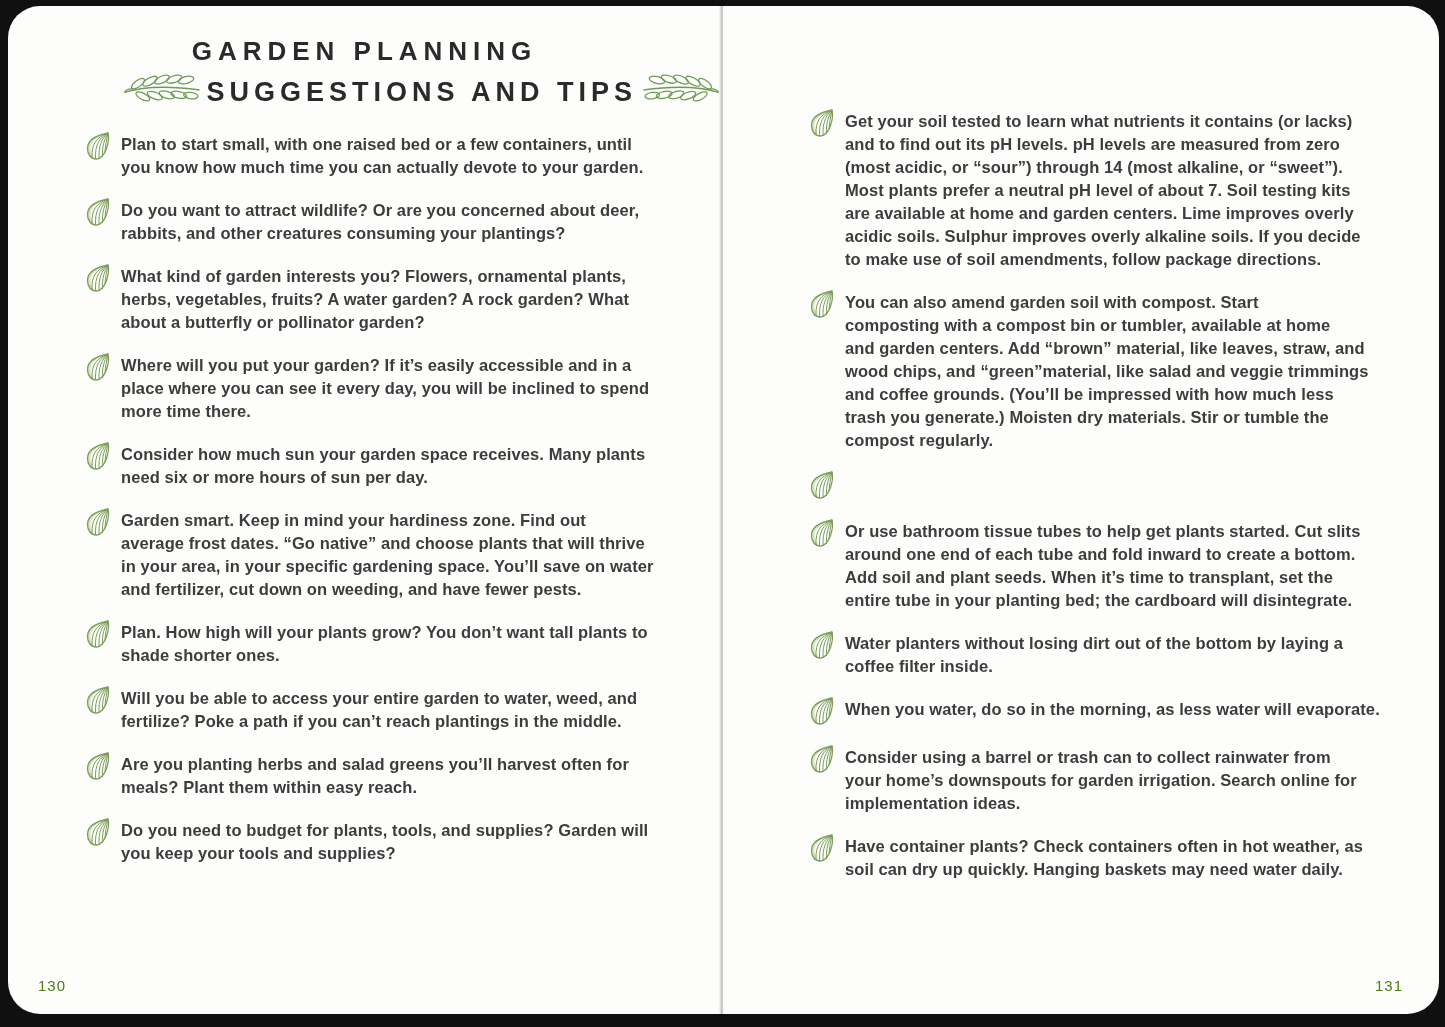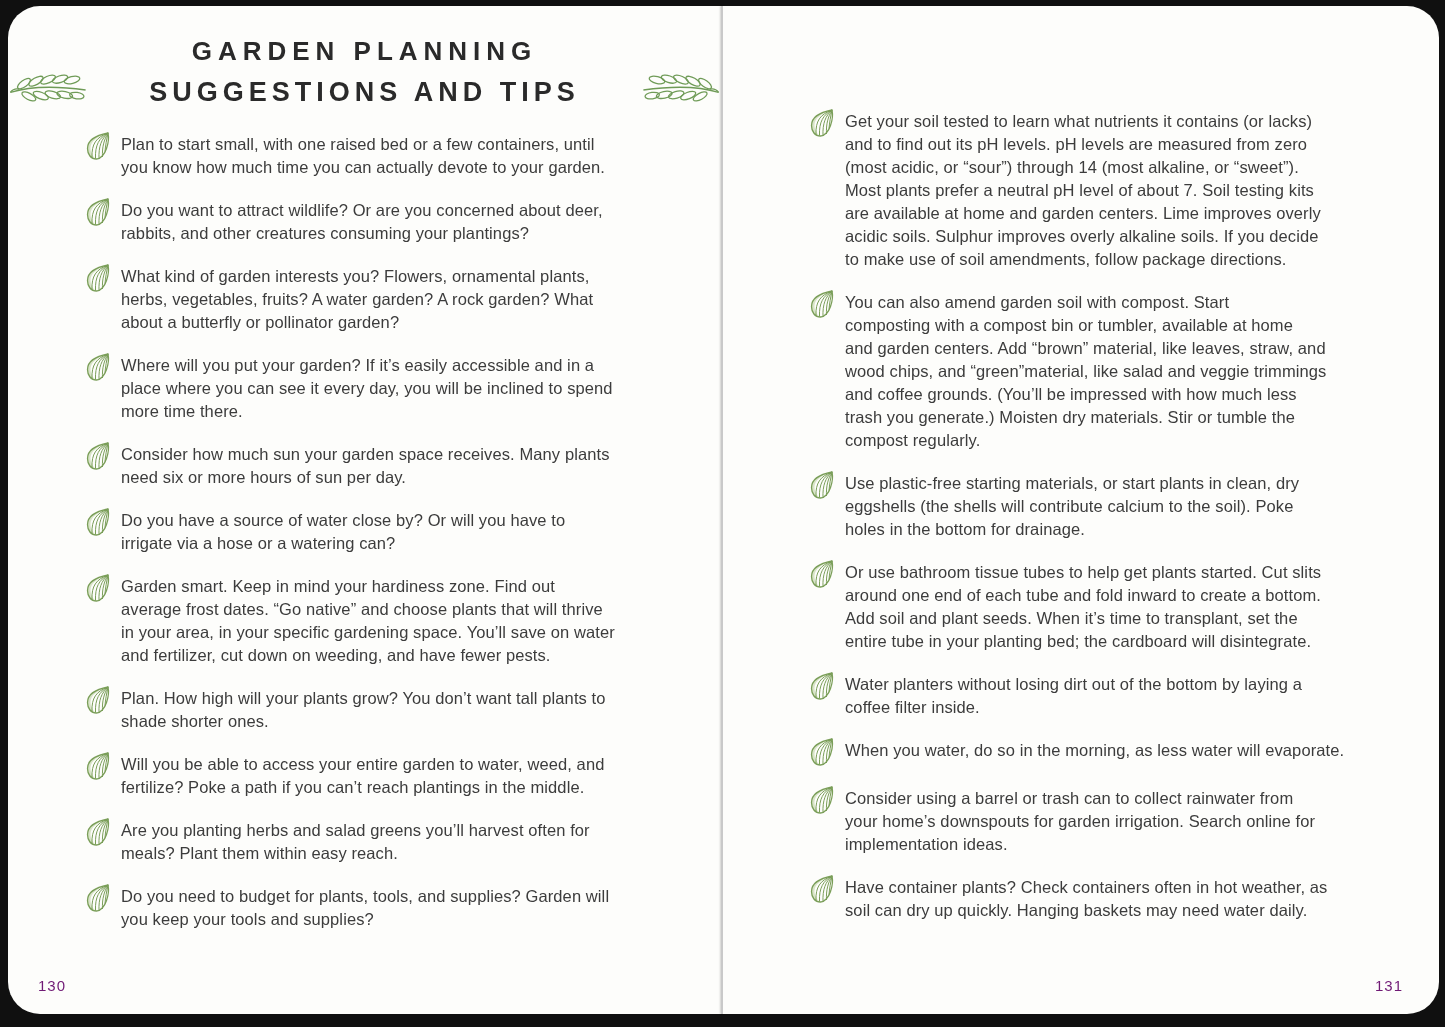--- a/index.html
+++ b/index.html
@@ -40,21 +40,21 @@
     text-align:center;
     color:#2a2a2a;
   }
   .title-line1 {
     margin:0;
     font-size:26px; font-weight:700;
     letter-spacing:6px;
   }
   .title-line2-row {
     margin-top:5px;
-    display:flex; align-items:center; justify-content:space-between;
+    display:flex; align-items:center; justify-content:flex-end;
     gap:4px;
   }
   .title-line2 {
     font-size:27px; font-weight:700;
     letter-spacing:5px;
     white-space:nowrap;
   }
   .branch { width:80px; height:36px; flex:0 0 auto; }
   .branch.flip { transform:scaleX(-1); }
   
@@ -71,27 +71,28 @@
   .bullet-icon {
     flex:0 0 26px; width:26px; height:30px;
     margin-top:-2px;
   }
   .item-text {
     white-space:pre-line;
     font-size:16.5px;
     line-height:23px;
     color:#3c3c3c;
     letter-spacing:0.1px;
+    font-weight:bold;
   }
   
   .pagenum {
     position:absolute;
     bottom:20px;
     font-size:15px;
-    color:#701a75;
+    color:#4d7c0f;
     letter-spacing:1px;
   }
   .pagenum.pn-left { left:30px; }
   .pagenum.pn-right { right:36px; }
 </style>
 </head>
 <body>
 
 <div class="book">
 
@@ -196,33 +197,20 @@
       <path d="M22,2 C10,6.5 5.5,13 6,26.5" fill="none" stroke="#7a9e58" stroke-width="1"></path>
       <path d="M22,2 C13,7 9,14 9.5,27.5" fill="none" stroke="#7a9e58" stroke-width="1"></path>
       <path d="M22,2 C15.5,8 12.5,15 13,28" fill="none" stroke="#7a9e58" stroke-width="1"></path>
       <path d="M22,2 C18,9 16,16 16.5,26" fill="none" stroke="#7a9e58" stroke-width="1"></path>
       <path d="M22,2 C20.5,9 19.5,14.5 19,20.5" fill="none" stroke="#7a9e58" stroke-width="1"></path>
     </svg>
     <span class="item-text">Consider how much sun your garden space receives. Many plants
 need six or more hours of sun per day.</span>
   </li>
 
-  <li>
-    <svg class="bullet-icon" viewBox="0 0 26 30" aria-hidden="true">
-      <path d="M22,2 C9,4.5 1.5,10 1.5,17.5 C1.5,23.5 5,28 10.5,28 C7,26 4.5,22 4.5,17 C4.5,10.5 11,5.5 22,2 Z" fill="#d8e4c7" stroke="none"></path>
-      <path d="M22,2 C23,7 22.5,12 20.5,17.5 C18.5,23.5 14.5,28 10.5,28 C5,28 1.5,23.5 1.5,17.5 C1.5,10 9,4.5 22,2 Z" fill="none" stroke="#7a9e58" stroke-width="1.3"></path>
-      <path d="M22,2 C10,6.5 5.5,13 6,26.5" fill="none" stroke="#7a9e58" stroke-width="1"></path>
-      <path d="M22,2 C13,7 9,14 9.5,27.5" fill="none" stroke="#7a9e58" stroke-width="1"></path>
-      <path d="M22,2 C15.5,8 12.5,15 13,28" fill="none" stroke="#7a9e58" stroke-width="1"></path>
-      <path d="M22,2 C18,9 16,16 16.5,26" fill="none" stroke="#7a9e58" stroke-width="1"></path>
-      <path d="M22,2 C20.5,9 19.5,14.5 19,20.5" fill="none" stroke="#7a9e58" stroke-width="1"></path>
-    </svg>
-    <span class="item-text">Do you have a source of water close by? Or will you have to
-irrigate via a hose or a watering can?</span>
-  </li>
 
   <li>
     <svg class="bullet-icon" viewBox="0 0 26 30" aria-hidden="true">
       <path d="M22,2 C9,4.5 1.5,10 1.5,17.5 C1.5,23.5 5,28 10.5,28 C7,26 4.5,22 4.5,17 C4.5,10.5 11,5.5 22,2 Z" fill="#d8e4c7" stroke="none"></path>
       <path d="M22,2 C23,7 22.5,12 20.5,17.5 C18.5,23.5 14.5,28 10.5,28 C5,28 1.5,23.5 1.5,17.5 C1.5,10 9,4.5 22,2 Z" fill="none" stroke="#7a9e58" stroke-width="1.3"></path>
       <path d="M22,2 C10,6.5 5.5,13 6,26.5" fill="none" stroke="#7a9e58" stroke-width="1"></path>
       <path d="M22,2 C13,7 9,14 9.5,27.5" fill="none" stroke="#7a9e58" stroke-width="1"></path>
       <path d="M22,2 C15.5,8 12.5,15 13,28" fill="none" stroke="#7a9e58" stroke-width="1"></path>
       <path d="M22,2 C18,9 16,16 16.5,26" fill="none" stroke="#7a9e58" stroke-width="1"></path>
       <path d="M22,2 C20.5,9 19.5,14.5 19,20.5" fill="none" stroke="#7a9e58" stroke-width="1"></path>
@@ -337,23 +325,20 @@
   <li>
     <svg class="bullet-icon" viewBox="0 0 26 30" aria-hidden="true">
       <path d="M22,2 C9,4.5 1.5,10 1.5,17.5 C1.5,23.5 5,28 10.5,28 C7,26 4.5,22 4.5,17 C4.5,10.5 11,5.5 22,2 Z" fill="#d8e4c7" stroke="none"></path>
       <path d="M22,2 C23,7 22.5,12 20.5,17.5 C18.5,23.5 14.5,28 10.5,28 C5,28 1.5,23.5 1.5,17.5 C1.5,10 9,4.5 22,2 Z" fill="none" stroke="#7a9e58" stroke-width="1.3"></path>
       <path d="M22,2 C10,6.5 5.5,13 6,26.5" fill="none" stroke="#7a9e58" stroke-width="1"></path>
       <path d="M22,2 C13,7 9,14 9.5,27.5" fill="none" stroke="#7a9e58" stroke-width="1"></path>
       <path d="M22,2 C15.5,8 12.5,15 13,28" fill="none" stroke="#7a9e58" stroke-width="1"></path>
       <path d="M22,2 C18,9 16,16 16.5,26" fill="none" stroke="#7a9e58" stroke-width="1"></path>
       <path d="M22,2 C20.5,9 19.5,14.5 19,20.5" fill="none" stroke="#7a9e58" stroke-width="1"></path>
     </svg>
-    <span class="item-text">Use plastic-free starting materials, or start plants in clean, dry
-eggshells (the shells will contribute calcium to the soil). Poke
-holes in the bottom for drainage.</span>
   </li>
 
   <li>
     <svg class="bullet-icon" viewBox="0 0 26 30" aria-hidden="true">
       <path d="M22,2 C9,4.5 1.5,10 1.5,17.5 C1.5,23.5 5,28 10.5,28 C7,26 4.5,22 4.5,17 C4.5,10.5 11,5.5 22,2 Z" fill="#d8e4c7" stroke="none"></path>
       <path d="M22,2 C23,7 22.5,12 20.5,17.5 C18.5,23.5 14.5,28 10.5,28 C5,28 1.5,23.5 1.5,17.5 C1.5,10 9,4.5 22,2 Z" fill="none" stroke="#7a9e58" stroke-width="1.3"></path>
       <path d="M22,2 C10,6.5 5.5,13 6,26.5" fill="none" stroke="#7a9e58" stroke-width="1"></path>
       <path d="M22,2 C13,7 9,14 9.5,27.5" fill="none" stroke="#7a9e58" stroke-width="1"></path>
       <path d="M22,2 C15.5,8 12.5,15 13,28" fill="none" stroke="#7a9e58" stroke-width="1"></path>
       <path d="M22,2 C18,9 16,16 16.5,26" fill="none" stroke="#7a9e58" stroke-width="1"></path>

